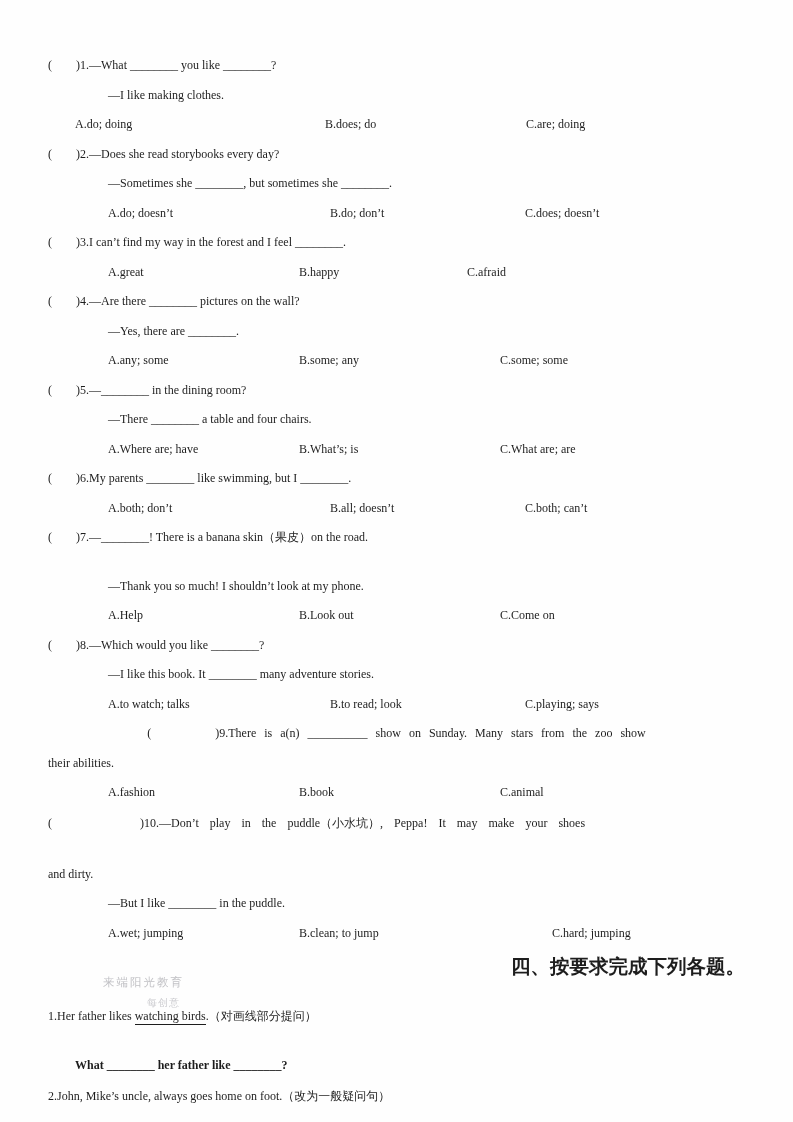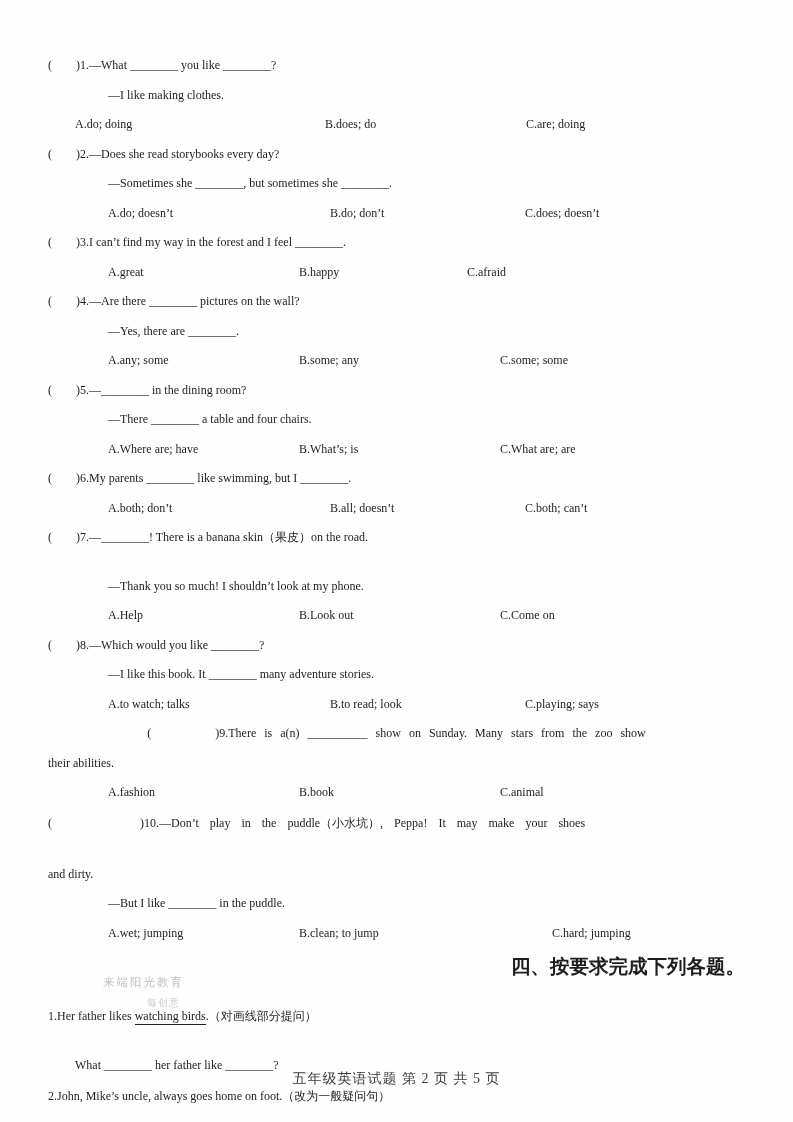--- a/index.html
+++ b/index.html
@@ -5,21 +5,21 @@
   html,body{margin:0;padding:0;}
   body{
     width:793px;height:1122px;background:#ffffff;position:relative;
     font-family:"Liberation Serif","DejaVu Serif",serif;color:#1d1d1d;
     overflow:hidden;
   }
   .page{position:absolute;inset:0;background:#fefefe;}
   .content{position:absolute;left:48px;top:51px;width:697px;}
   .ln{height:29.5px;line-height:29.5px;font-size:12px;white-space:pre;}
   .indent{padding-left:60px;}
-  .indent-sm{padding-left:27px;}
+  .indent-sm{padding-left:27px;font-weight:bold;}
   .g15{margin-top:1.5px}
   .g35{margin-top:3.5px}
   .g45{margin-top:21px}
   .g55{margin-top:19px}
   .ws5{word-spacing:5px;text-align:center;}
   .ws8{word-spacing:8px;}
   .opts{position:relative;}
   .opts span{position:absolute;top:0;line-height:29.5px;white-space:pre;}
   .v1 .oa{left:27px}.v1 .ob{left:277px}.v1 .oc{left:478px}
   .v2 .oa{left:60px}.v2 .ob{left:282px}.v2 .oc{left:477px}
@@ -125,14 +125,13 @@
     <div class="ln hdr g35">四、按要求完成下列各题。</div>
     <div class="ln g45"><span>1.Her father likes </span><span class="uline">watching birds</span><span>.（对画线部分提问）</span></div>
     <div class="ln indent-sm g55">What ________ her father like ________?</div>
     <div class="ln g15">2.John, Mike’s uncle, always goes home on foot.（改为一般疑问句）</div>
 
   </div>
 
   <div class="wm1">来端阳光教育</div>
   <div class="wm2">每创意</div>
 
-  <div class="footer">五年级英语试题 第 2 页 共 5 页</div>
 </div>
 
 </body></html>

